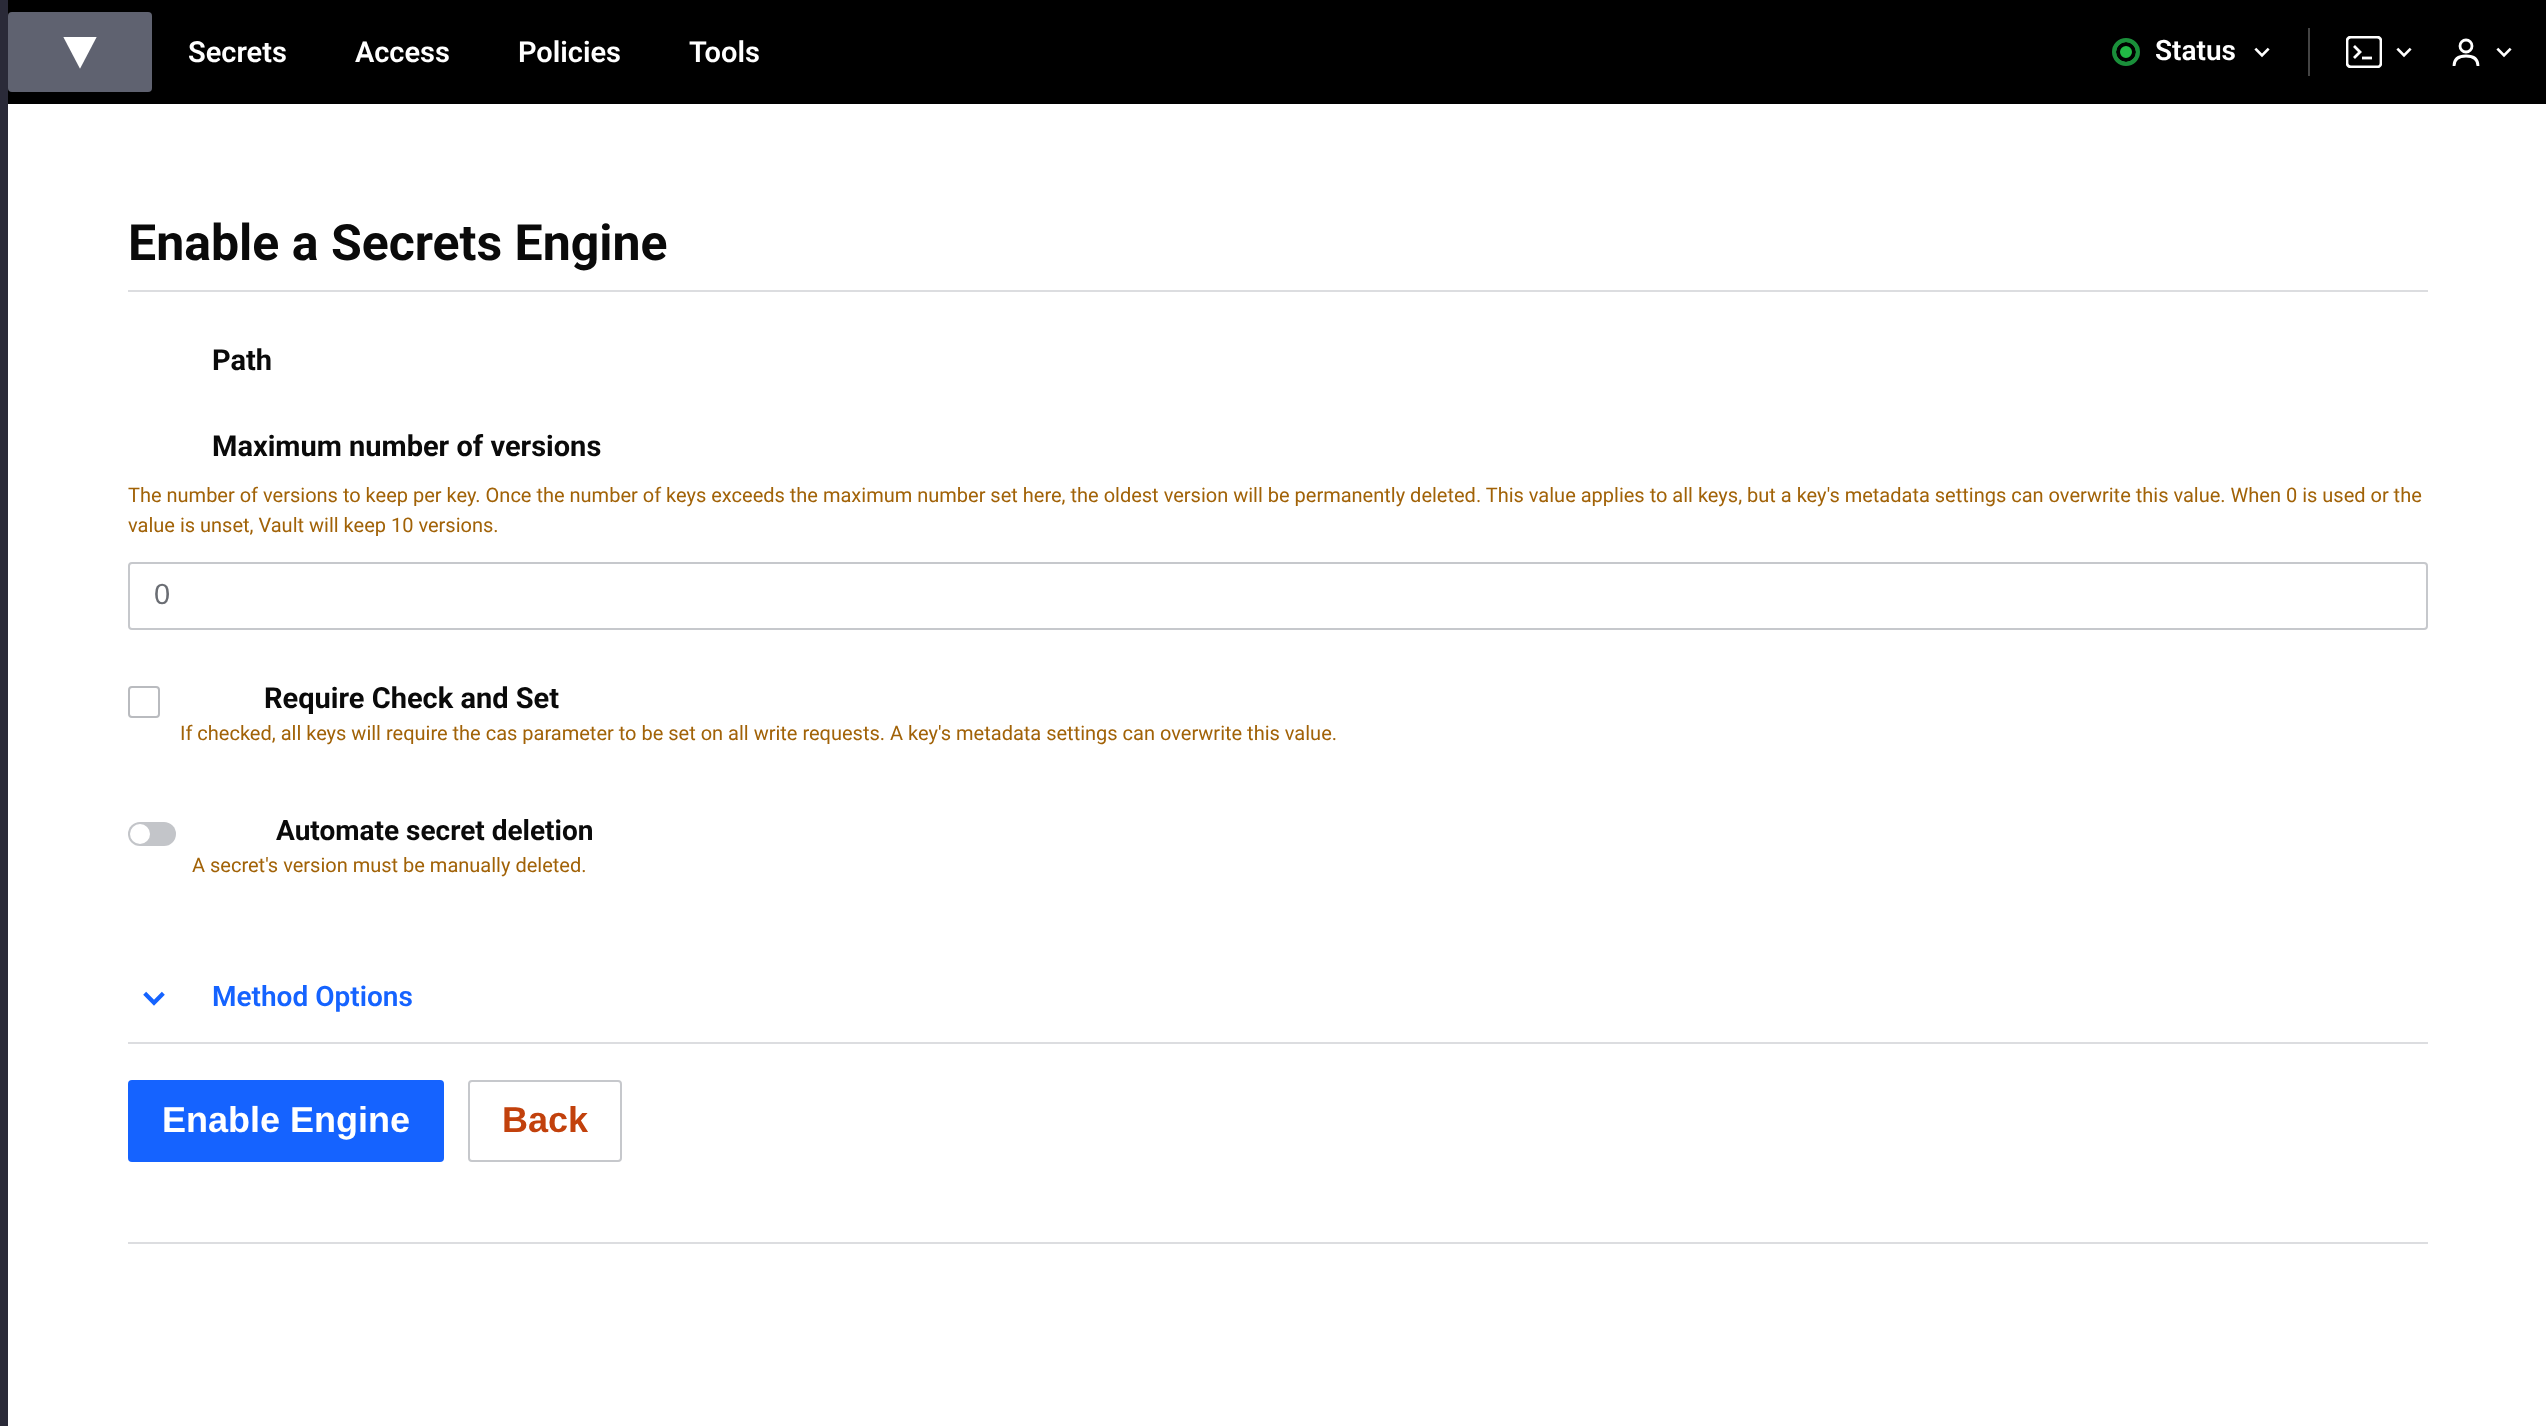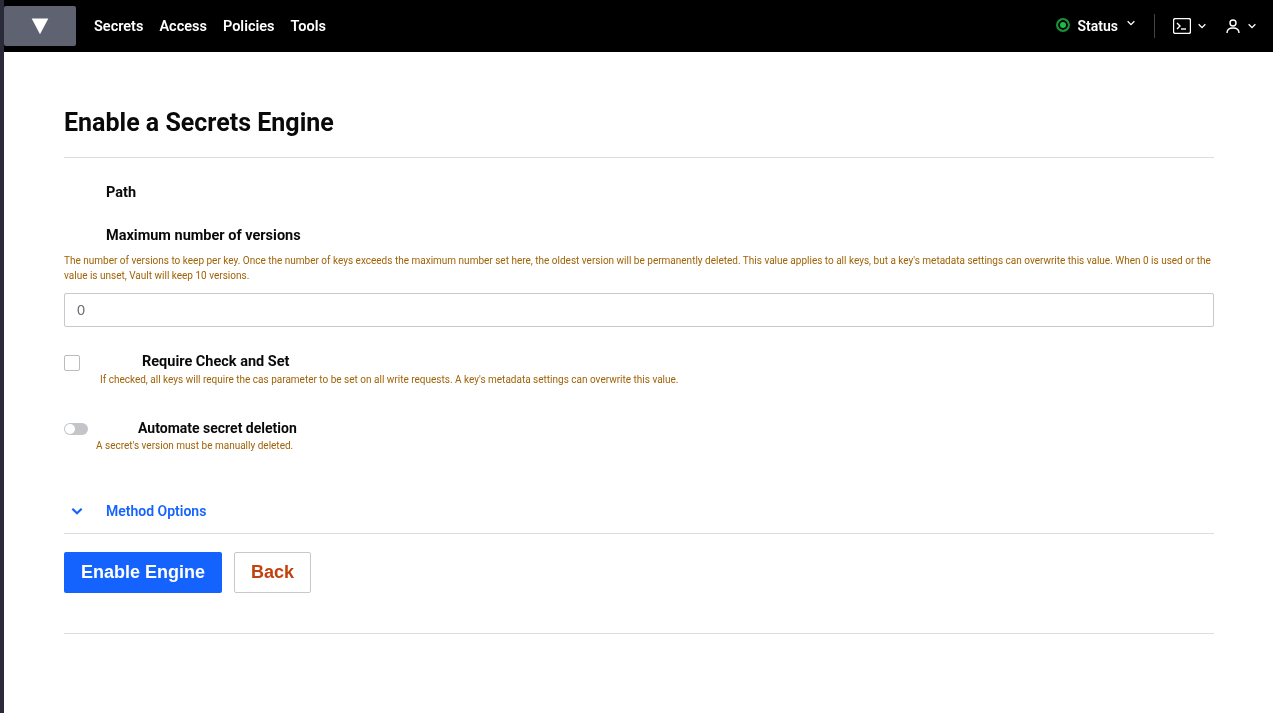--- a/index.html
+++ b/index.html
@@ -1,38 +1,38 @@
 <!DOCTYPE html>
 <html><head>
 <meta charset="utf-8">
 <style>
 * { box-sizing: border-box; margin: 0; padding: 0; }
 body { font-family: -apple-system, BlinkMacSystemFont, "Segoe UI", Roboto, Helvetica, Arial, sans-serif; background: #fff; color: #0a0a0a; width: 1273px; }
 .left-strip { position: fixed; top: 0; left: 0; width: 4px; height: 100vh; background: #2a2a38; }
 .topnav { background: #000; height: 52px; display: flex; align-items: center; padding: 0 16px 0 0; color: #fff; position: relative; margin-left: 4px; }
 .logo-box { background: #5f6270; width: 72px; height: 40px; display: flex; align-items: center; justify-content: center; margin: 0 18px 0 0; border-radius: 2px; }
 .logo-box svg { width: 20px; height: 20px; }
-.navlinks { display: flex; gap: 16px; font-size: 14.5px; font-weight: 600; }
+.navlinks { display: flex; gap: 34px; font-size: 14.5px; font-weight: 600; }
 .navlinks a { color: #fff; text-decoration: none; cursor: pointer; }
 .nav-right { margin-left: auto; display: flex; align-items: center; gap: 18px; }
-.status { display: flex; gap: 8px; font-size: 14px; font-weight: 600; cursor: pointer; }
+.status { display: flex; align-items: center; gap: 8px; font-size: 14px; font-weight: 600; cursor: pointer; }
 .status-dot { width: 14px; height: 14px; border-radius: 50%; background: #21ba45; border: 2px solid #1a8f3a; box-shadow: inset 0 0 0 2px #000; }
 .vdiv { width: 1px; height: 24px; background: #444; }
 .icon-btn { display: flex; align-items: center; gap: 6px; cursor: pointer; color: #fff; }
 .chev { width: 10px; height: 10px; }
 
 .container { max-width: 1150px; margin: 0 auto; padding: 56px 0 40px 0; margin-left: 64px; margin-right: 58px; }
-.page-title { font-size: 25px; font-weight: 700; padding-bottom: 20px; border-bottom: 1px solid #dcdde0; margin-bottom: 26px; }
+.page-title { font-size: 25px; font-weight: 700; padding-bottom: 8px; border-bottom: 1px solid #dcdde0; margin-bottom: 26px; }
 
 .field { margin-bottom: 26px; }
 .label { font-weight: 700; font-size: 14.5px; margin-bottom: 10px; display: block; padding-left: 42px; }
 .help { color: #a16207; font-size: 10px; line-height: 1.45; margin-bottom: 10px; }
 .input { width: 100%; border: 1px solid #c6c8cc; border-radius: 2px; padding: 8px 12px; font-size: 14.5px; color: #6a6d73; background: #fff; }
 
-.check-row { display: flex; gap: 20px; margin-bottom: 22px; }
+.check-row { display: flex; gap: 10px; margin-bottom: 22px; }
 .checkbox { width: 16px; height: 16px; border: 1px solid #b9bbbf; border-radius: 2px; flex-shrink: 0; background: #fff; margin-top: 2px; cursor: pointer; }
 .check-body .label { margin-bottom: 3px; }
 
 .toggle-row { display: flex; gap: 8px; align-items: flex-start; margin-bottom: 30px; }
 .toggle { width: 24px; height: 12px; border-radius: 8px; background: #c3c5c9; position: relative; cursor: pointer; margin-top: 3px; flex-shrink: 0; }
 .toggle::after { content: ""; position: absolute; left: 1px; top: 1px; width: 10px; height: 10px; border-radius: 50%; background: #fff; }
 .toggle-body .label { font-size: 14px; margin-bottom: 3px; }
 
 .expander { display: flex; align-items: center; gap: 22px; color: #1563ff; font-weight: 600; font-size: 14px; cursor: pointer; padding: 10px 0 14px 6px; border-bottom: 1px solid #dcdde0; margin-bottom: 18px; }
 .expander svg { width: 14px; height: 14px; }

